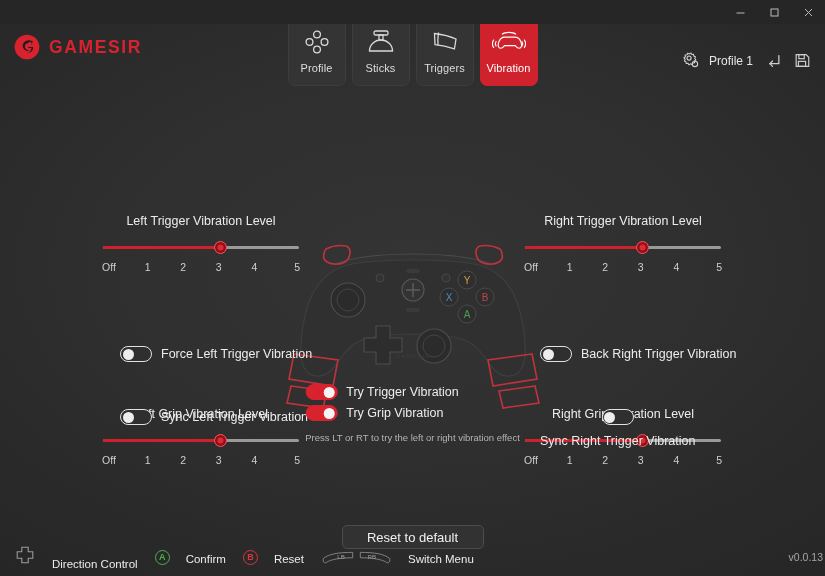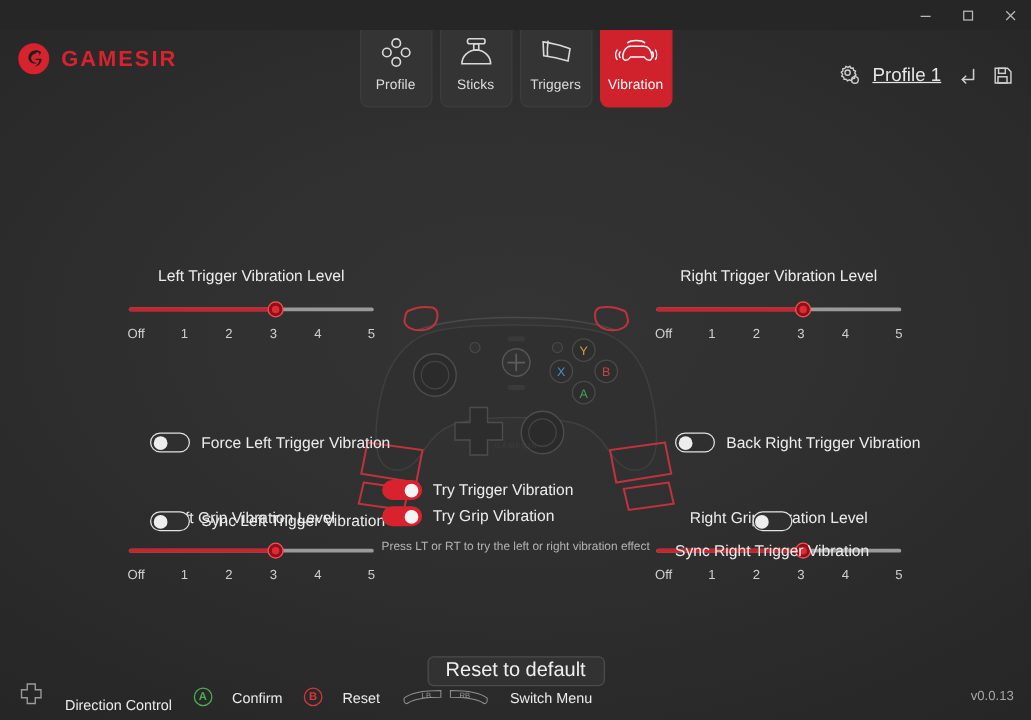--- a/index.html
+++ b/index.html
@@ -108,24 +108,23 @@
   .profile-area {
     position: absolute;
     right: 14px;
     top: 36px;
     transform: translateY(-50%);
     display: flex;
     align-items: center;
     gap: 11px;
   }
   .profile-name {
-    font-size: 15px;
+    font-size: 12px;
     color: #e6e6e6;
     margin-left: -2px;
-    text-decoration: underline;
   }
   .icon-btn {
     display: flex;
     align-items: center;
     justify-content: center;
     cursor: pointer;
     color: #cfcfcf;
   }
 
   
@@ -283,21 +282,21 @@
     position: absolute;
     left: 50%;
     transform: translateX(-50%);
     top: 429px;
     width: 142px;
     height: 24px;
     border-radius: 5px;
     background: #323232;
     border: 1px solid #4c4c4c;
     color: #f0f0f0;
-    font-size: 16px;
+    font-size: 13px;
     font-family: "Liberation Sans", sans-serif;
     cursor: pointer;
     display: flex;
     align-items: center;
     justify-content: center;
   }
 
   
   .footer {
     flex: 0 0 38px;
@@ -323,21 +322,21 @@
     justify-content: center;
     font-size: 9px;
     font-weight: bold;
     flex: 0 0 auto;
   }
   .badge.a { border: 1px solid #4caf50; color: #4caf50; }
   .badge.b { border: 1px solid #d8353f; color: #d8353f; }
   .bumpers { display: flex; align-items: center; gap: 3px; }
   .version {
     position: absolute;
-    right: 14px;
+    right: 2px;
     top: 50%;
     transform: translateY(-50%);
     font-size: 10.5px;
     color: #a6a6a6;
   }
 </style>
 </head>
 <body>
 
 <div class="app">

